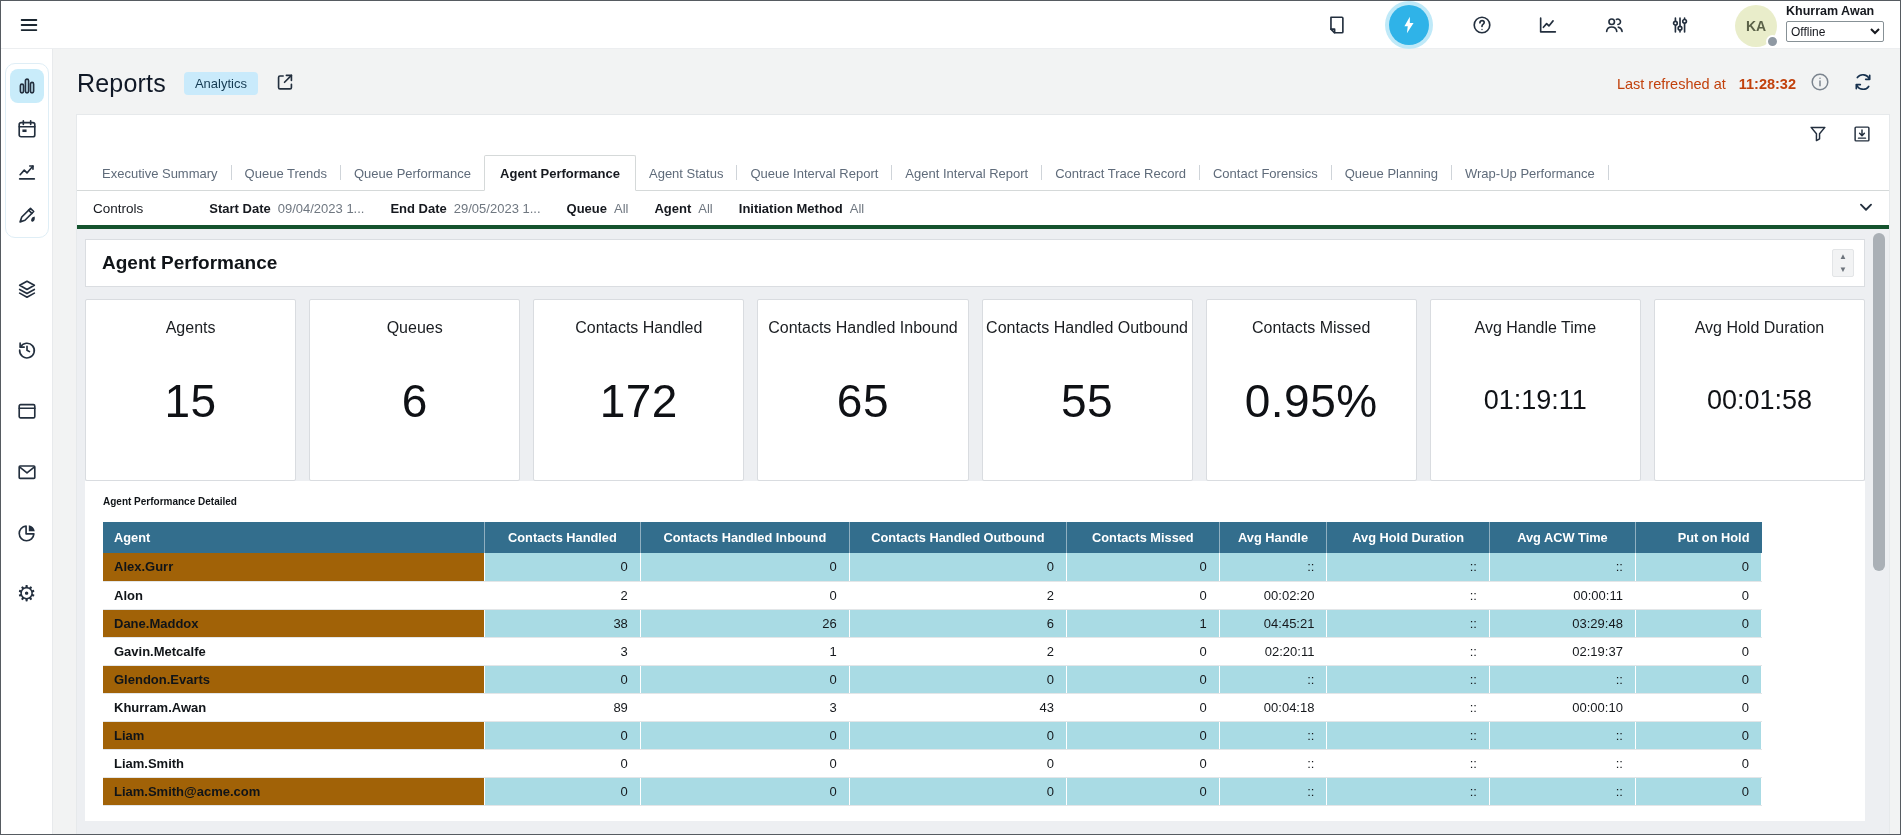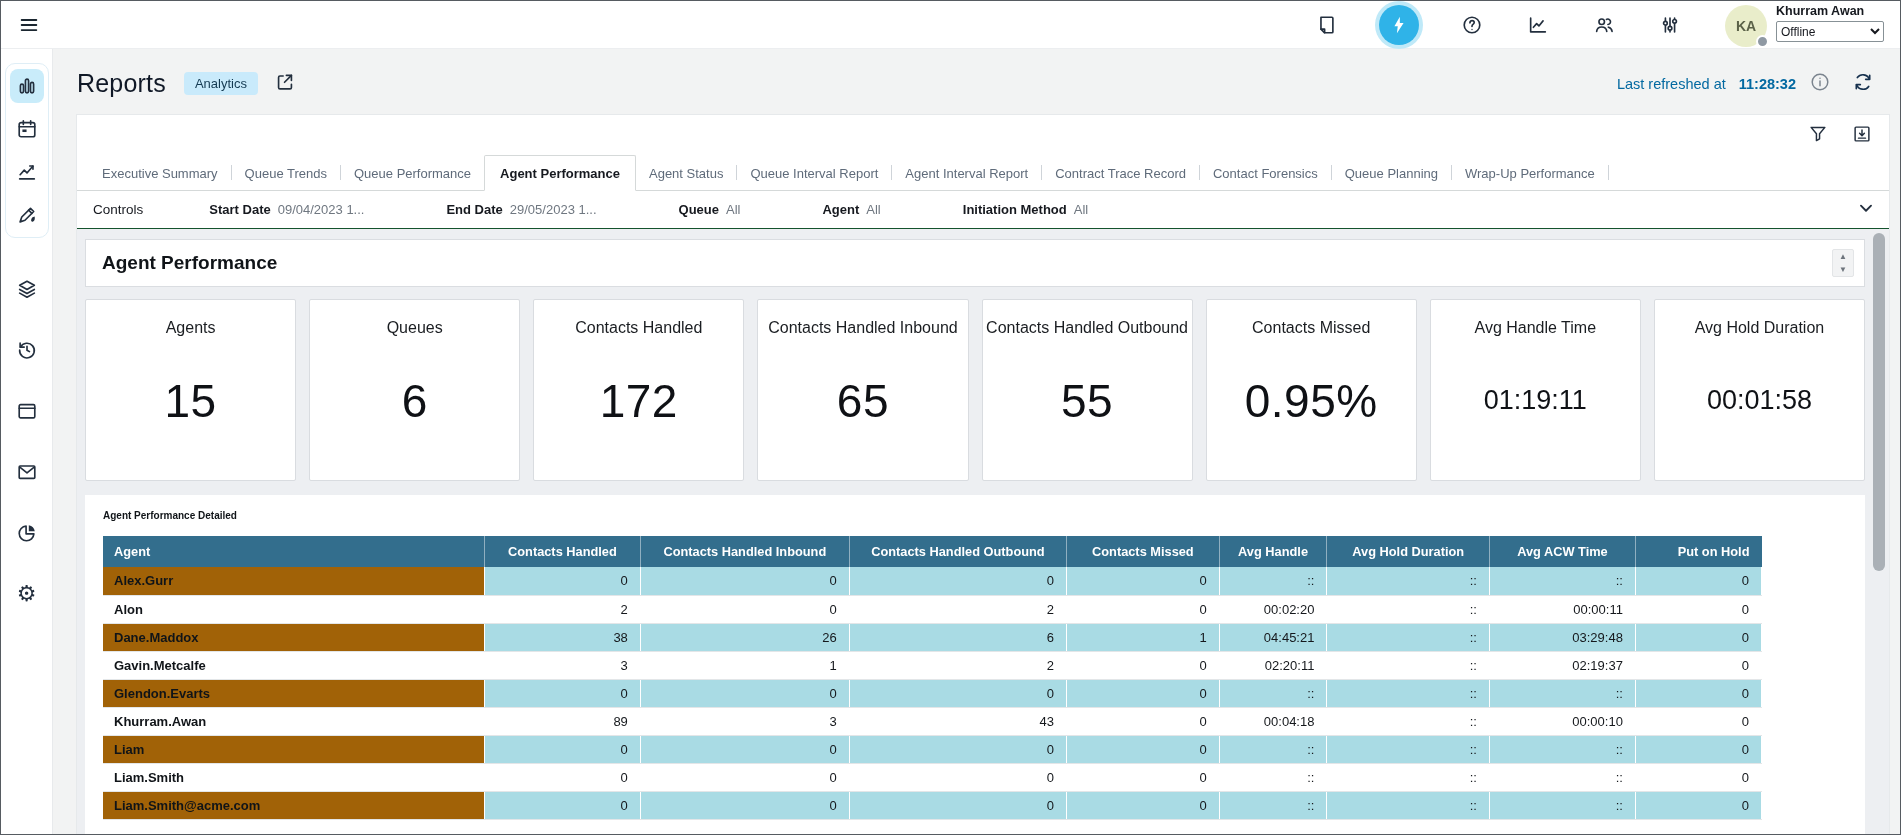--- a/index.html
+++ b/index.html
@@ -13,65 +13,65 @@
   .topbar{height:48px;background:#fff;display:flex;align-items:center;justify-content:space-between;padding:0 12px 0 12px;border-bottom:1px solid #eceef0}
   .hamburger{background:none;border:0;color:#1b2630;width:32px;height:32px;display:flex;align-items:center;justify-content:center}
   .tb-actions{display:flex;align-items:center;gap:36px;padding-right:4px}
   .tb-btn{background:none;border:0;color:#232f3e;width:30px;height:30px;display:flex;align-items:center;justify-content:center;border-radius:50%}
   .tb-btn.active{width:40px;height:40px;background:#2fb3e8;box-shadow:0 0 0 4px #bfe9f8;color:#fff;margin:0 2px}
   .user{display:flex;align-items:flex-start;gap:9px;margin-left:4px}
   .avatar{width:42px;height:42px;border-radius:50%;background:#e9edca;color:#5b6248;font-weight:bold;font-size:14px;display:flex;align-items:center;justify-content:center;position:relative;margin-top:3px;cursor:pointer}
   .status-dot{position:absolute;right:-2px;bottom:-1px;width:13px;height:13px;border-radius:50%;background:#8f99a3;border:2px solid #fff}
   .user-meta{display:flex;flex-direction:column}
   .user-name{font-size:12.5px;font-weight:bold;color:#16191f;margin-top:2px}
-  .status-select{margin-top:3px;width:108px;height:21px;font-size:12px;font-family:inherit;color:#16191f;border:1px solid #879196;border-radius:2px;background:#fff}
+  .status-select{margin-top:3px;width:98px;height:21px;font-size:12px;font-family:inherit;color:#16191f;border:1px solid #879196;border-radius:2px;background:#fff}
 
   
   .shell{display:flex;height:786px}
   .sidebar{width:52px;background:#fff;border-right:1px solid #e8eaec;padding:14px 0 0 0;display:flex;flex-direction:column;align-items:center;flex:none}
   .sb-group{border:1px solid #dfeef6;border-radius:10px;background:#fff;padding:5px 4px;display:flex;flex-direction:column;gap:9px;margin-bottom:34px}
   .sb-item{width:34px;height:34px;display:flex;align-items:center;justify-content:center;border-radius:8px;color:#232f3e;background:none;border:0}
   .sb-item.active{background:#c9ecfa}
   .sb-list{display:flex;flex-direction:column;gap:27px}
 
   .content{flex:1;display:flex;flex-direction:column;overflow:hidden}
   .page-head{display:flex;align-items:center;justify-content:space-between;padding:20px 26px 16px 24px}
   .ph-left{display:flex;align-items:center}
   .page-title{font-size:25px;font-weight:normal;color:#101826;letter-spacing:.2px}
   .badge{margin-left:18px;background:#c9eafb;color:#143a52;font-size:13px;padding:4px 11px;border-radius:4px}
   .external-btn{margin-left:16px;background:none;border:0;color:#232f3e}
-  .ph-right{display:flex;align-items:center;gap:13px;font-size:14.5px;color:#0369a1}
+  .ph-right{display:flex;align-items:center;gap:13px;font-size:14.5px;color:#c2410c}
   .refreshed-time{font-weight:bold}
   .info-btn,.refresh-btn,.tool-btn,.controls-chevron,.spin-btn{background:none;border:0}
   .info-btn{color:#7b848e}
   .refresh-btn{color:#16304d;margin-left:8px}
 
   
   .report-panel{flex:1;background:#fff;margin-left:23px;margin-right:10px;border:1px solid #e6e9eb;border-bottom:none;display:flex;flex-direction:column;overflow:hidden}
   .panel-toolbar{height:40px;display:flex;align-items:center;justify-content:flex-end;gap:22px;padding:0 16px;flex:none}
   .tool-btn{color:#232f3e}
   .tabs{display:flex;align-items:flex-end;padding:0 12px;border-bottom:1px solid #d5d9d9;flex:none}
   .tab{font-size:13px;color:#5f6b7a;padding:10px 13px 9px;white-space:nowrap;cursor:pointer}
   .tab.active{background:#fff;border:1px solid #d5d9d9;border-bottom:1px solid #fff;margin-bottom:-1px;font-weight:bold;color:#16191f;border-radius:2px 2px 0 0;padding:10px 15px 9px}
   .tab-sep{width:1px;height:15px;background:#cfd4d9;align-self:center}
-  .controls{display:flex;align-items:center;height:38px;padding:0 16px;position:relative;border-bottom:1px solid #14532d;flex:none}
+  .controls{display:flex;align-items:center;height:38px;padding:0 16px;position:relative;border-bottom:4px solid #14532d;flex:none}
   .controls-label{font-size:13.5px;margin-right:66px}
-  .filters{display:flex;gap:82px;align-items:center}
+  .filters{display:flex;gap:26px;align-items:center}
   .filter{font-size:13px;display:flex;gap:7px;cursor:pointer;white-space:nowrap}
   .filter-label{font-weight:bold}
   .filter-value{color:#6f7780}
   .controls-chevron{position:absolute;right:12px;color:#232f3e}
 
   .report-body{flex:1;background:#edeff2;padding:10px 24px 0 8px;position:relative;overflow:hidden}
   .section-bar{background:#fff;border:1px solid #dadde1;height:48px;display:flex;align-items:center;justify-content:space-between;padding:0 8px 0 16px;margin-bottom:12px}
   .section-title{font-size:19px;font-weight:bold;color:#101418}
   .spinner{display:flex;flex-direction:column;background:#f2f3f4;border:1px solid #e3e5e7;border-radius:2px;margin-right:2px}
   .spin-btn{font-size:7.5px;color:#6d747c;line-height:9px;padding:2px 6px}
 
-  .kpi-row{display:grid;grid-template-columns:repeat(8,1fr);gap:13px;margin-bottom:14px}
+  .kpi-row{display:grid;grid-template-columns:repeat(8,1fr);gap:13px;}
   .kpi-card{background:#fff;border:1px solid #d9dce0;border-radius:2px;height:182px;display:flex;flex-direction:column;align-items:center;padding-top:19px;text-align:center}
   .kpi-label{font-size:16px;color:#1a1d21}
   .kpi-value{flex:1;display:flex;align-items:center;font-size:46px;color:#0f1115;margin-top:-16px;letter-spacing:.5px}
   .kpi-value.time{font-size:27px;font-weight:normal;letter-spacing:0}
 
   .detail-panel{background:#fff;padding:15px 18px;height:340px}
   .detail-title{font-size:10px;font-weight:bold;margin-bottom:15px;color:#101418}
   table{border-collapse:collapse;width:calc(100% - 85px);table-layout:fixed;font-size:13px}
   thead th{background:#336e8d;color:#fff;font-weight:bold;padding:8px 10px;text-align:center;font-size:12.8px;border-right:1px solid rgba(255,255,255,.45)}
   thead th:first-child{text-align:left;padding-left:11px}

